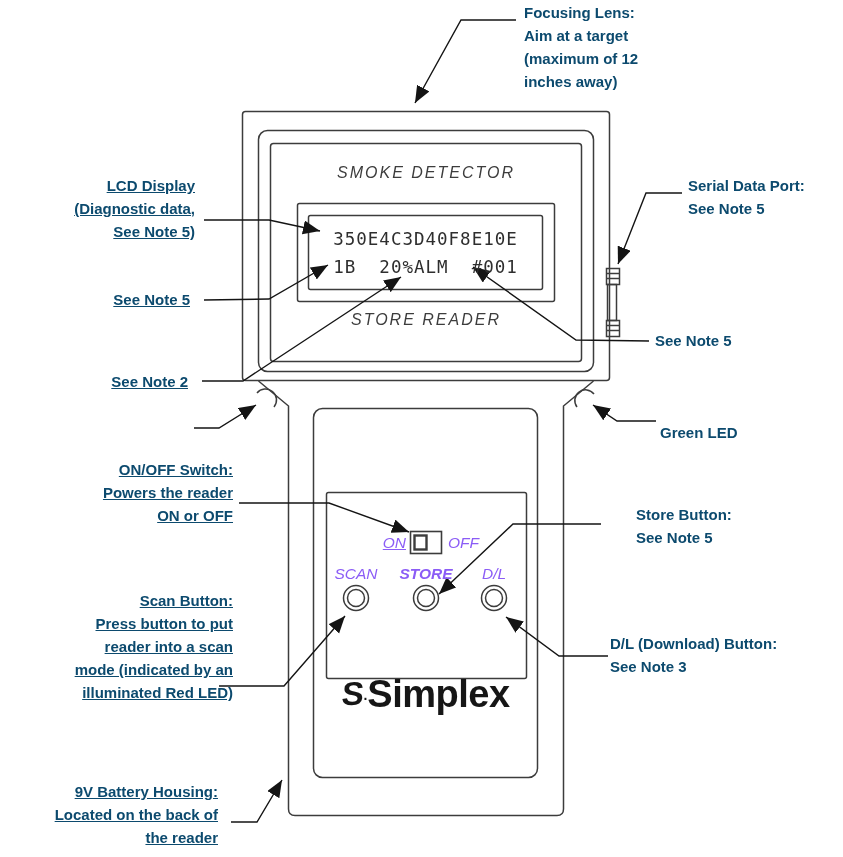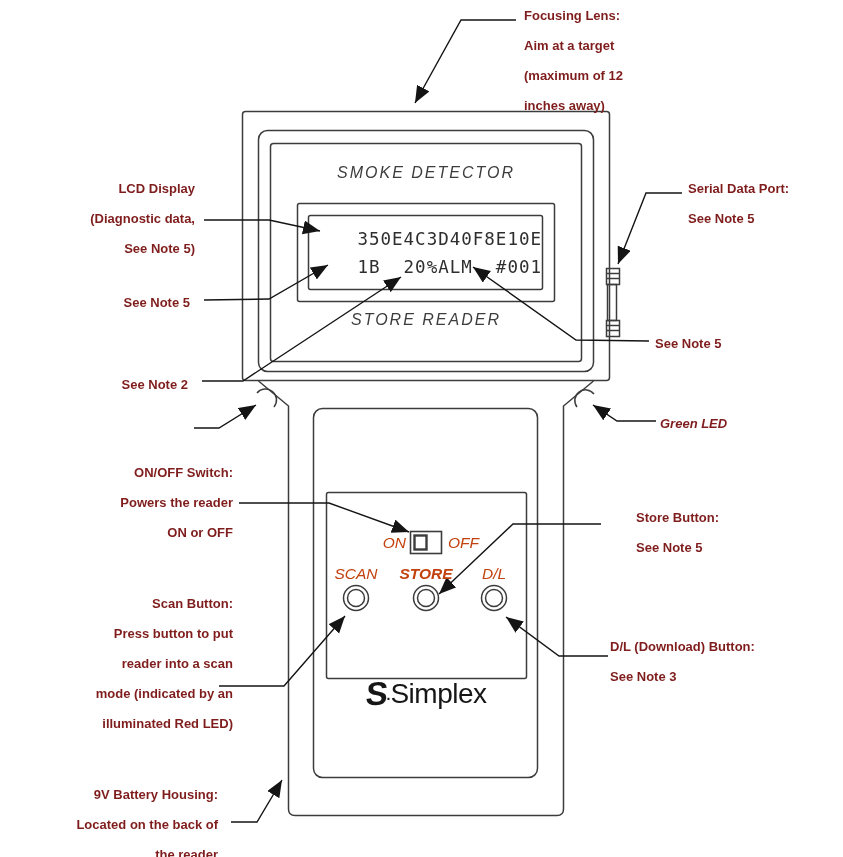--- a/index.html
+++ b/index.html
@@ -1,33 +1,33 @@
 <!DOCTYPE html>
 <html><head>
 <meta charset="utf-8">
 <style>
   html,body{margin:0;padding:0;background:#fff;}
   .canvas{position:relative;width:843px;height:857px;background:#ffffff;
           font-family:"Liberation Sans",sans-serif;overflow:hidden;}
   svg.layer{position:absolute;left:0;top:0;}
-  .lbl{position:absolute;font-weight:bold;font-size:13px;line-height:30px;
-       color:#7f1d1d;white-space:pre-line;}
-  .r{text-align:right;}
+  .lbl{position:absolute;font-weight:bold;font-size:15px;line-height:23px;
+       color:#0c4a6e;white-space:pre-line;}
+  .r{text-align:right;text-decoration:underline;}
   .devtitle{position:absolute;font-style:italic;color:#3d3d3d;letter-spacing:2px;
             font-size:16px;text-align:center;font-weight:400;}
   .lcdline{position:absolute;font-family:"DejaVu Sans Mono",monospace;font-size:17.5px;
-           letter-spacing:1px;color:#2e2e2e;white-space:pre;text-align:right;line-height:20px;}
-  .ctl{position:absolute;font-style:italic;font-size:15.5px;color:#c2410c;line-height:17px;}
+           letter-spacing:1px;color:#2e2e2e;white-space:pre;text-align:center;line-height:20px;}
+  .ctl{position:absolute;font-style:italic;font-size:15.5px;color:#8b5cf6;line-height:17px;}
   .c{text-align:center;}
   .brand{position:absolute;left:326px;top:680px;width:200px;text-align:center;
          color:#161616;white-space:nowrap;}
   .brand-mark{font-size:33px;font-weight:800;letter-spacing:-1px;transform:skewX(-6deg);
               display:inline-block;line-height:28px;vertical-align:bottom;}
   .brand-dot{font-size:14px;font-weight:800;vertical-align:bottom;line-height:26px;}
-  .brand-name{font-size:28px;font-weight:400;letter-spacing:-0.5px;line-height:28px;
+  .brand-name{font-size:38px;font-weight:700;letter-spacing:-0.5px;line-height:28px;
               vertical-align:bottom;display:inline-block;}
 </style>
 </head>
 <body>
 
 <div class="canvas">
 
   <svg class="layer" width="843" height="857" viewBox="0 0 843 857">
     <defs>
       <marker id="ah" markerUnits="userSpaceOnUse" markerWidth="19" markerHeight="15" refX="17" refY="7" orient="auto">
@@ -111,21 +111,21 @@
 
   <div class="lbl" style="left:524px;top:1px;">Focusing Lens:
 Aim at a target
 (maximum of 12
 inches away)</div>
   <div class="lbl r" style="left:30px;top:174px;width:165px;">LCD Display
 (Diagnostic data,
 See Note 5)</div>
   <div class="lbl r" style="left:30px;top:288px;width:160px;">See Note 5</div>
   <div class="lbl r" style="left:30px;top:370px;width:158px;">See Note 2</div>
-  <div class="lbl" style="left:660px;top:409px;font-style:italic;">Green LED</div>
+  <div class="lbl" style="left:660px;top:421px;">Green LED</div>
   <div class="lbl r" style="left:40px;top:458px;width:193px;">ON/OFF Switch:
 Powers the reader
 ON or OFF</div>
   <div class="lbl" style="left:604px;top:503px;margin-left:32px;">Store Button:
 See Note 5</div>
   <div class="lbl r" style="left:20px;top:589px;width:213px;">Scan Button:
 Press button to put
 reader into a scan
 mode (indicated by an
 illuminated Red LED)</div>

